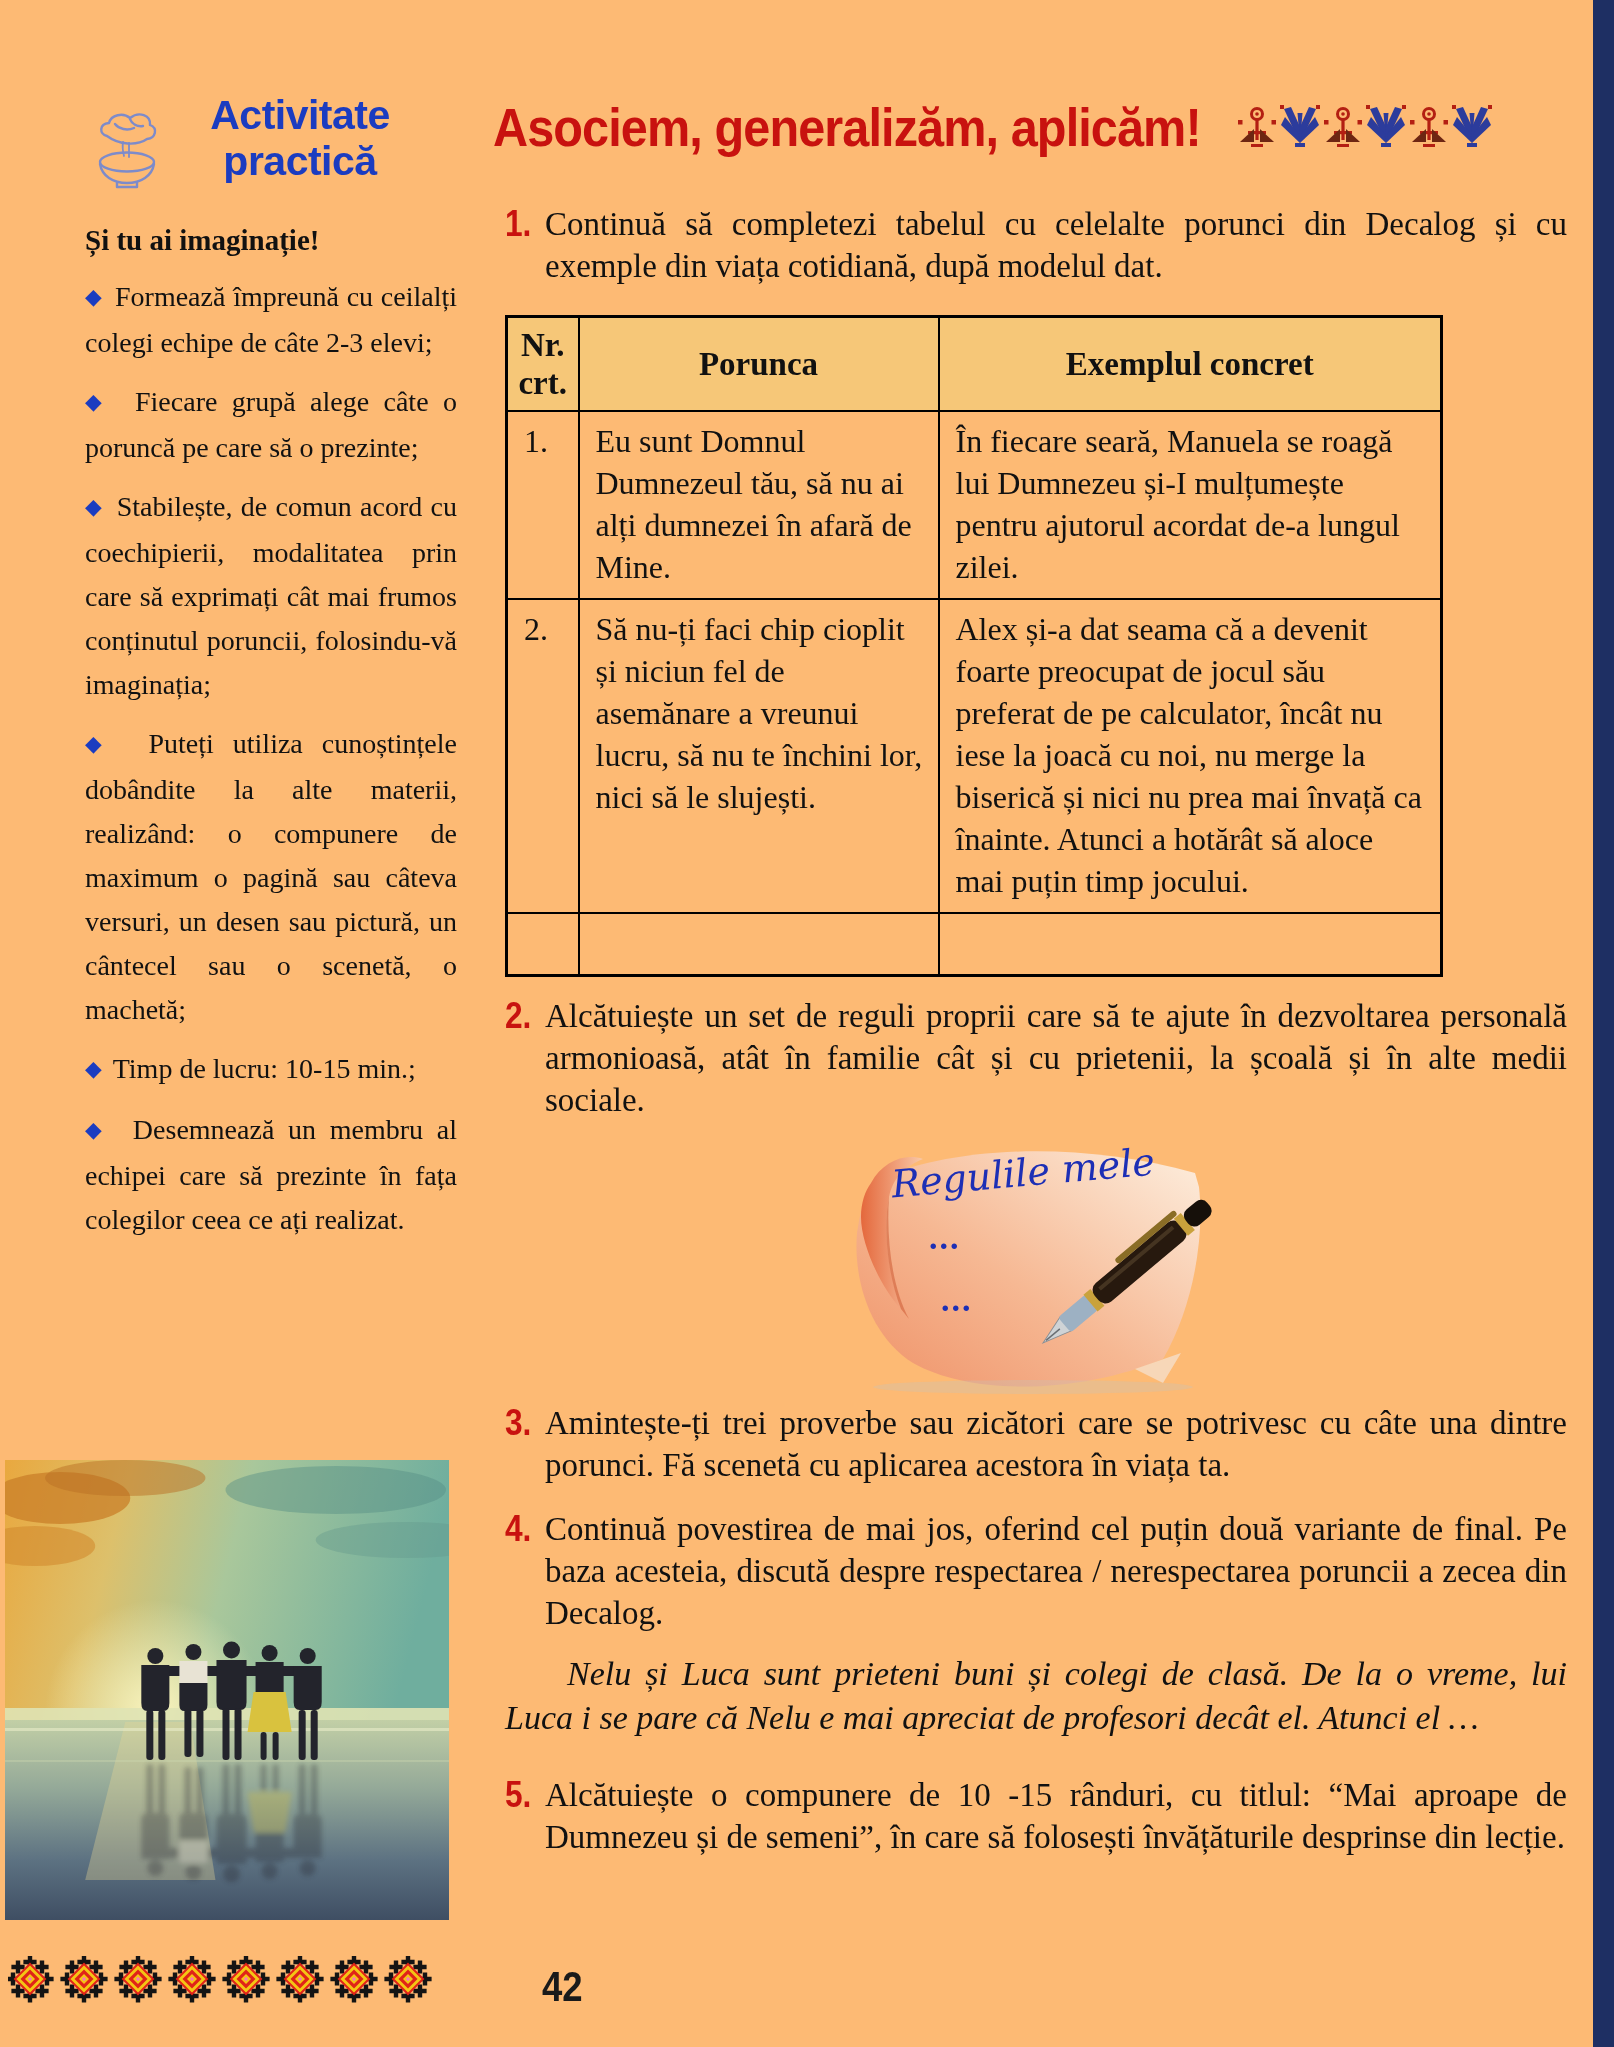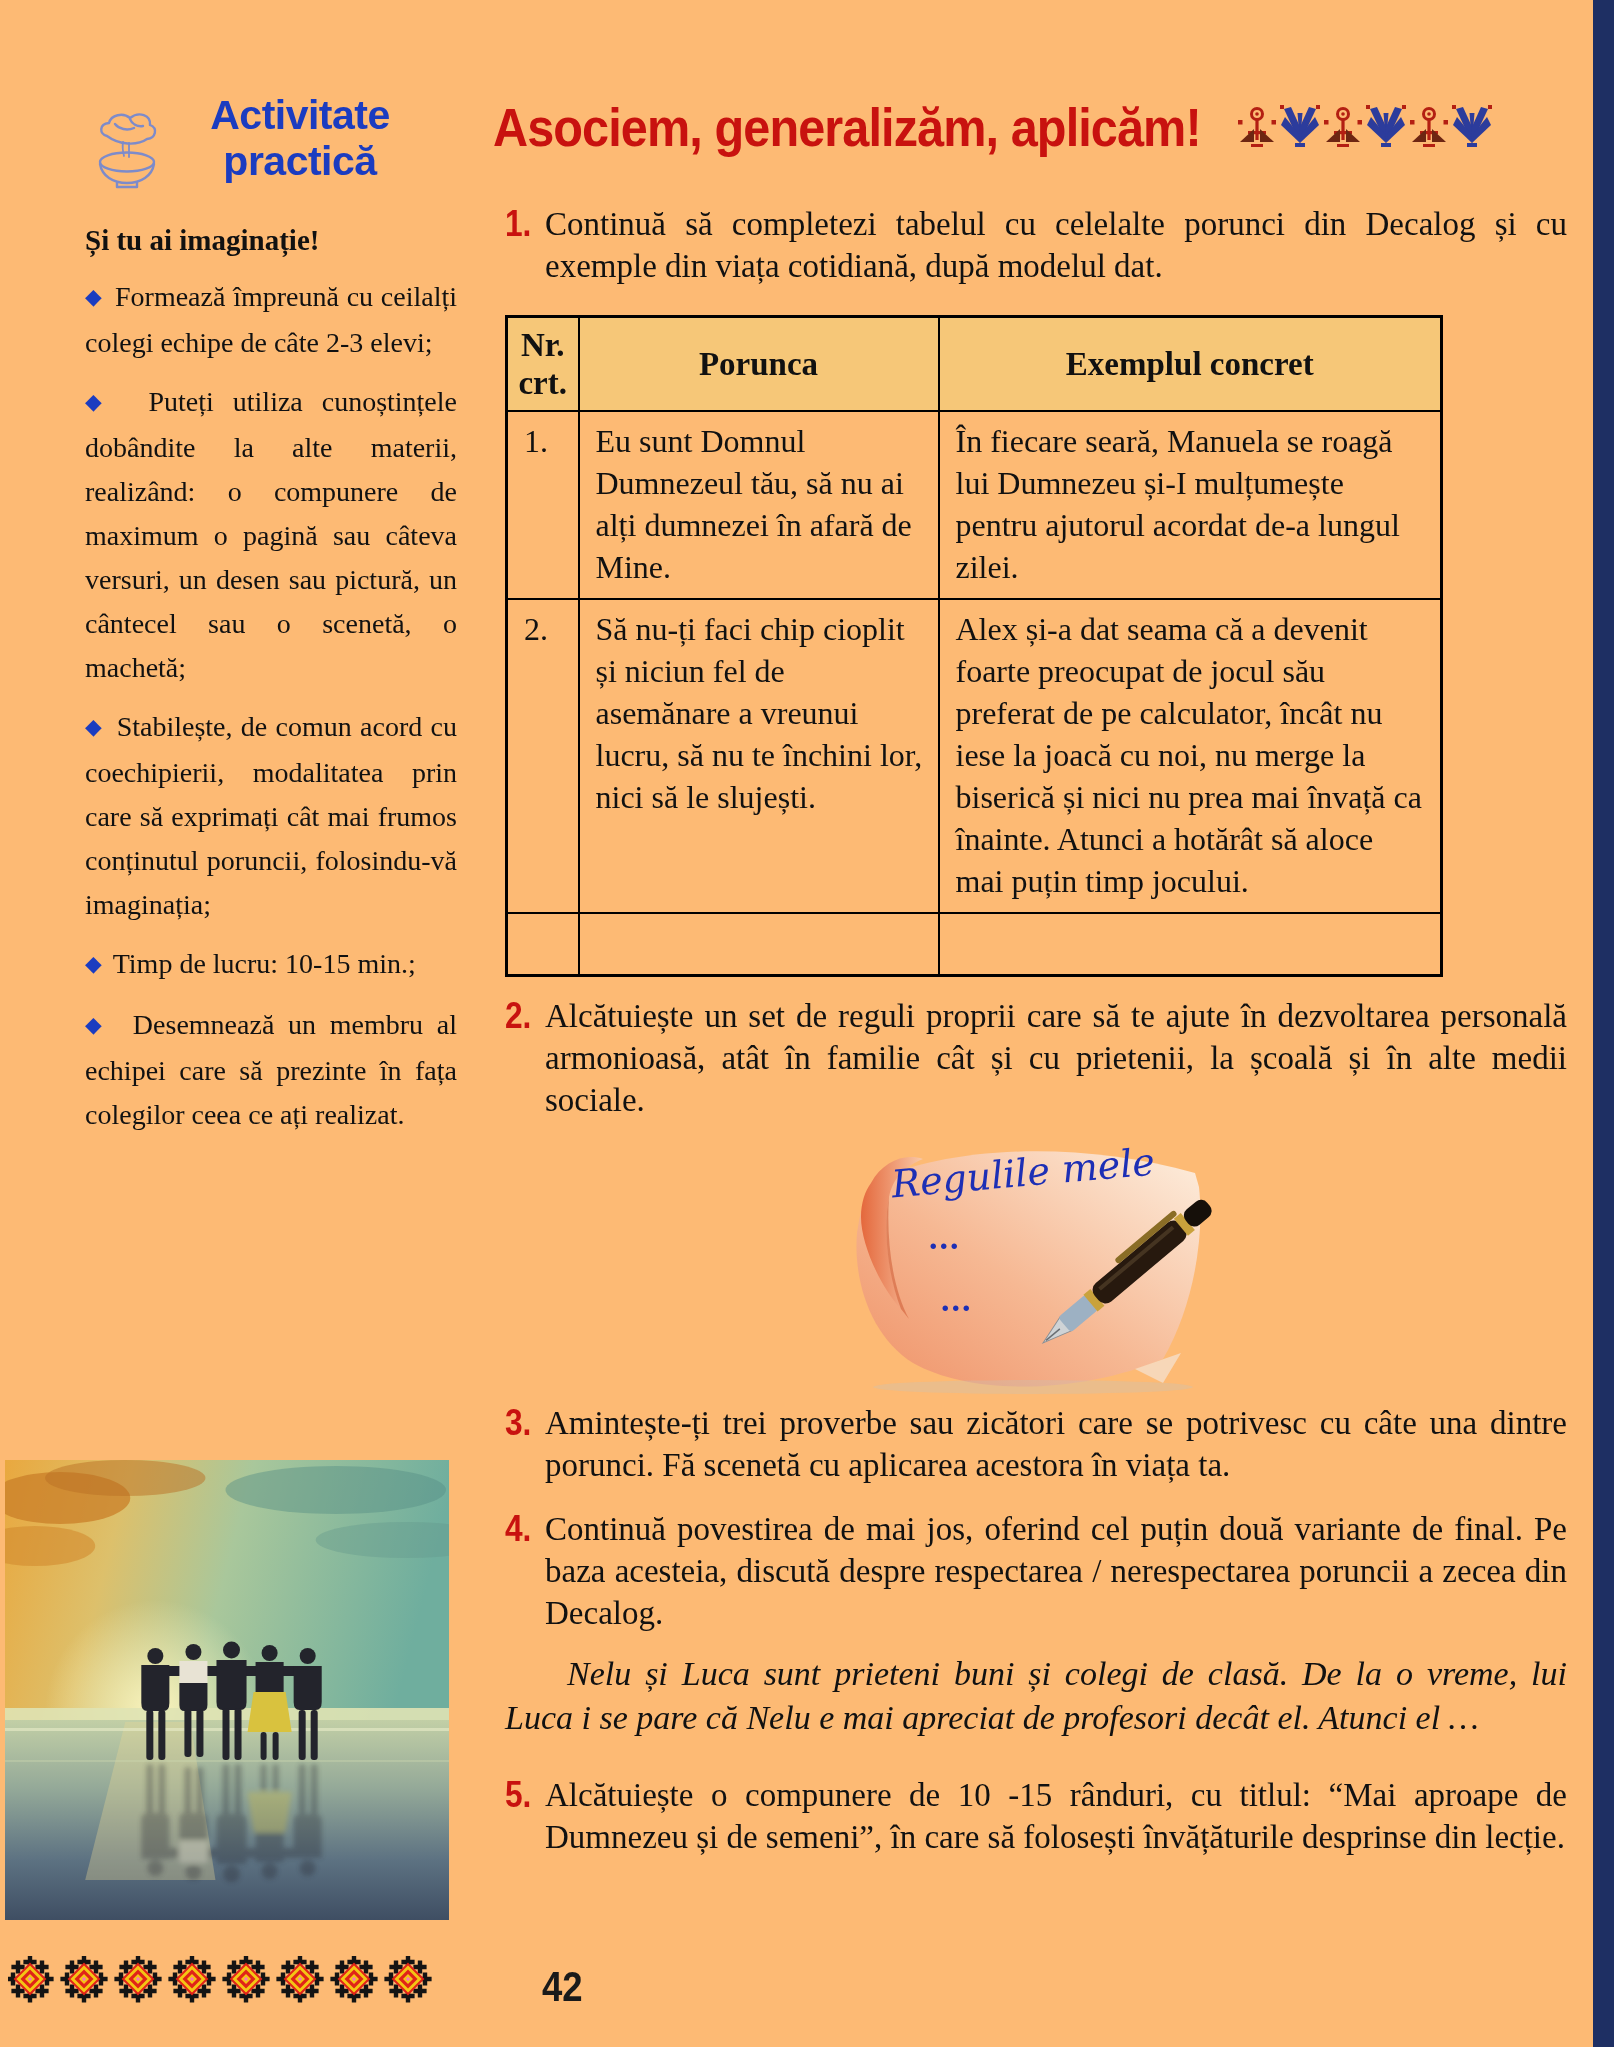--- a/index.html
+++ b/index.html
@@ -90,22 +90,23 @@
       </div>
       <div class="activity-title">
         <div>Activitate</div>
         <div>practică</div>
       </div>
     </div>
 
     <div class="sidebar-heading">Și tu ai imaginație!</div>
 
     <p class="bullet">Formează împreună cu ceilalți colegi echipe de câte 2-3 elevi;</p>
+    <p class="bullet">Fiecare grupă alege câte o poruncă pe care să o prezinte;</p>
+    <p class="bullet">Stabilește, de comun acord cu coechipierii, modalitatea prin care să exprimați cât mai frumos conținutul poruncii, folosindu-vă imaginația;</p>
     <p class="bullet">Puteți utiliza cunoștințele dobândite la alte materii, realizând: o compunere de maximum o pagină sau câteva versuri, un desen sau pictură, un cântecel sau o scenetă, o machetă;</p>
-    <p class="bullet">Stabilește, de comun acord cu coechipierii, modalitatea prin care să exprimați cât mai frumos conținutul poruncii, folosindu-vă imaginația;</p>
     <p class="bullet">Timp de lucru: 10-15 min.;</p>
     <p class="bullet">Desemnează un membru al echipei care să prezinte în fața colegilor ceea ce ați realizat.</p>
   </div>
 
   <div class="photo">
     <svg viewBox="0 0 443 460" preserveAspectRatio="none">
       <defs>
         <linearGradient id="pSky" x1="0" y1="0" x2="1" y2="0.15">
           <stop offset="0" stop-color="#e9a83f"></stop>
           <stop offset="0.28" stop-color="#ddc06b"></stop>

